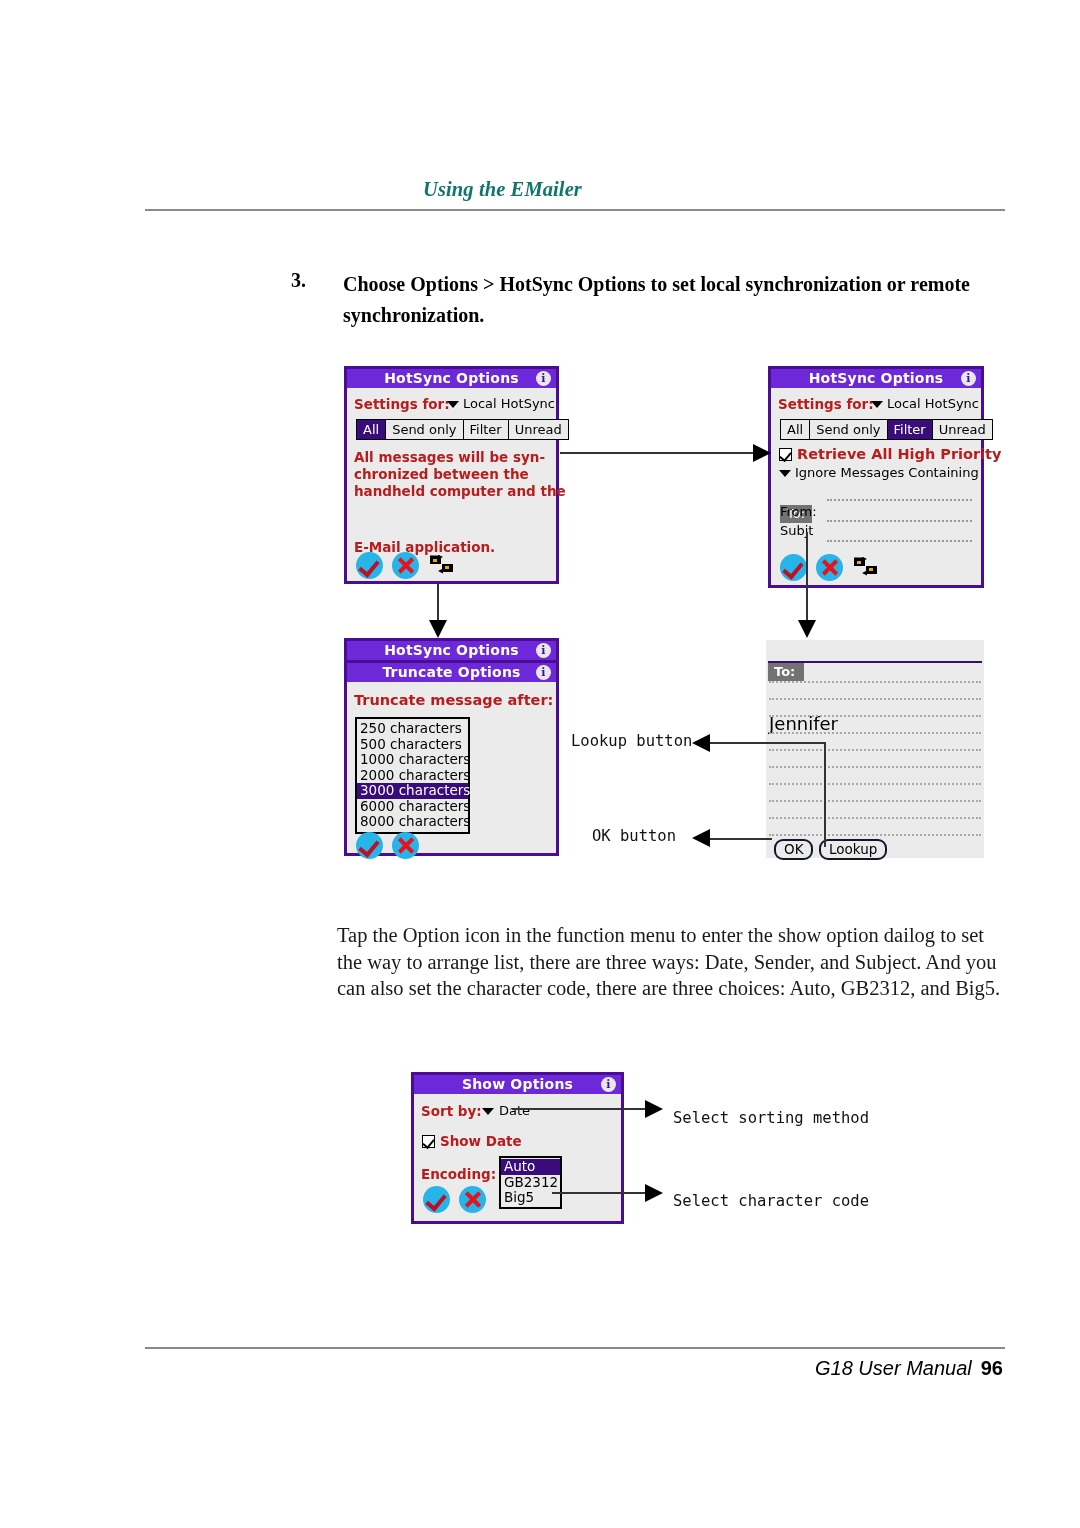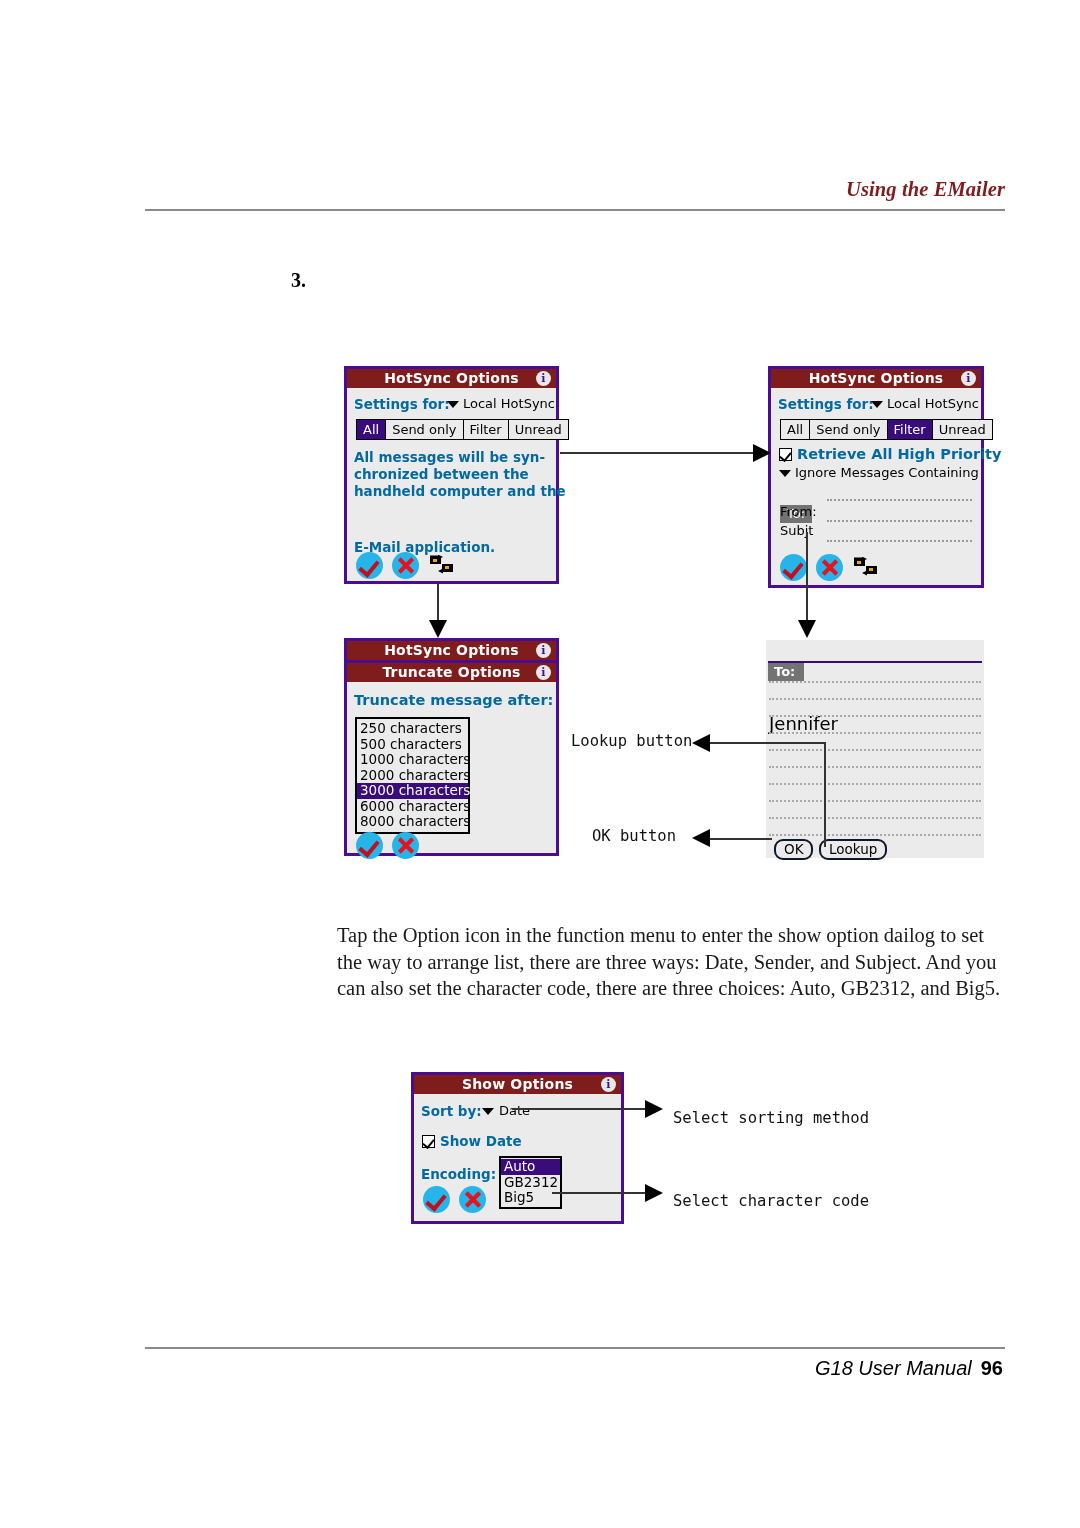--- a/index.html
+++ b/index.html
@@ -8,24 +8,24 @@
     background:#ffffff;
     font-family:"Liberation Serif", serif;
     position:relative;
     overflow:hidden;
   }
   .page{position:absolute;left:0;top:0;width:1080px;height:1528px;}
 
   
   #header-title{
     position:absolute;left:0;top:178px;width:1005px;
-    text-align:right;
+    text-align:center;
     font-family:"Liberation Serif", serif;
     font-style:italic;font-weight:700;
-    font-size:20.5px;color:#7f1d1d;
+    font-size:20.5px;color:#0f766e;
     letter-spacing:.1px;
   }
   #header-rule{
     position:absolute;left:145px;top:209px;width:860px;height:2px;
     background:#8a8a8a;
   }
 
   
   #step-num{
     position:absolute;left:291px;top:269px;
@@ -60,21 +60,21 @@
 
   
   .pda{
     position:absolute;
     background:#ebebeb;
     border:3px solid #4a0d92;
     box-sizing:border-box;
     font-family:"DejaVu Sans", sans-serif;
   }
   .pda .titlebar{
-    background:#7f1d1d;
+    background:#6d28d9;
     color:#ffffff;
     height:19px;
     line-height:19px;
     text-align:center;
     font-weight:700;
     font-size:14px;
     letter-spacing:.2px;
     position:relative;
   }
   .pda .titlebar .info-i{
@@ -84,21 +84,21 @@
     font-size:11px;font-weight:700;line-height:15px;text-align:center;
     font-family:"DejaVu Serif", serif;
   }
   .pda .body{
     background:#ebebeb;
     position:relative;
     height:calc(100% - 19px);
   }
 
   .lbl{
-    position:absolute;font-weight:700;font-size:13.5px;color:#0369a1;
+    position:absolute;font-weight:700;font-size:13.5px;color:#b91c1c;
     font-family:"DejaVu Sans", sans-serif;white-space:nowrap;
   }
   .lbl-reg{
     position:absolute;font-size:13px;color:#000;
     font-family:"DejaVu Sans", sans-serif;white-space:nowrap;
   }
   .tri-down{
     position:absolute;width:0;height:0;
     border-left:6px solid transparent;border-right:6px solid transparent;
     border-top:7px solid #000;
@@ -208,20 +208,21 @@
 </style>
 </head>
 <body>
 
 <div class="page">
 
   <div id="header-title">Using the EMailer</div>
   <div id="header-rule"></div>
 
   <div id="step-num">3.</div>
+  <div id="step-text">Choose Options &gt; HotSync Options to set local synchronization or remote synchronization.</div>
 
   <div class="pda" id="dlg-all" style="left:344px;top:366px;width:215px;height:218px;">
     <div class="titlebar">
       <span>HotSync Options</span>
       <span class="info-i">i</span>
     </div>
     <div class="body">
       <div class="lbl" style="left:7px;top:8px;">Settings for:</div>
       <div class="tri-down" style="left:100px;top:13px;"></div>
       <div class="lbl-reg" style="left:116px;top:8px;">Local HotSync</div>

